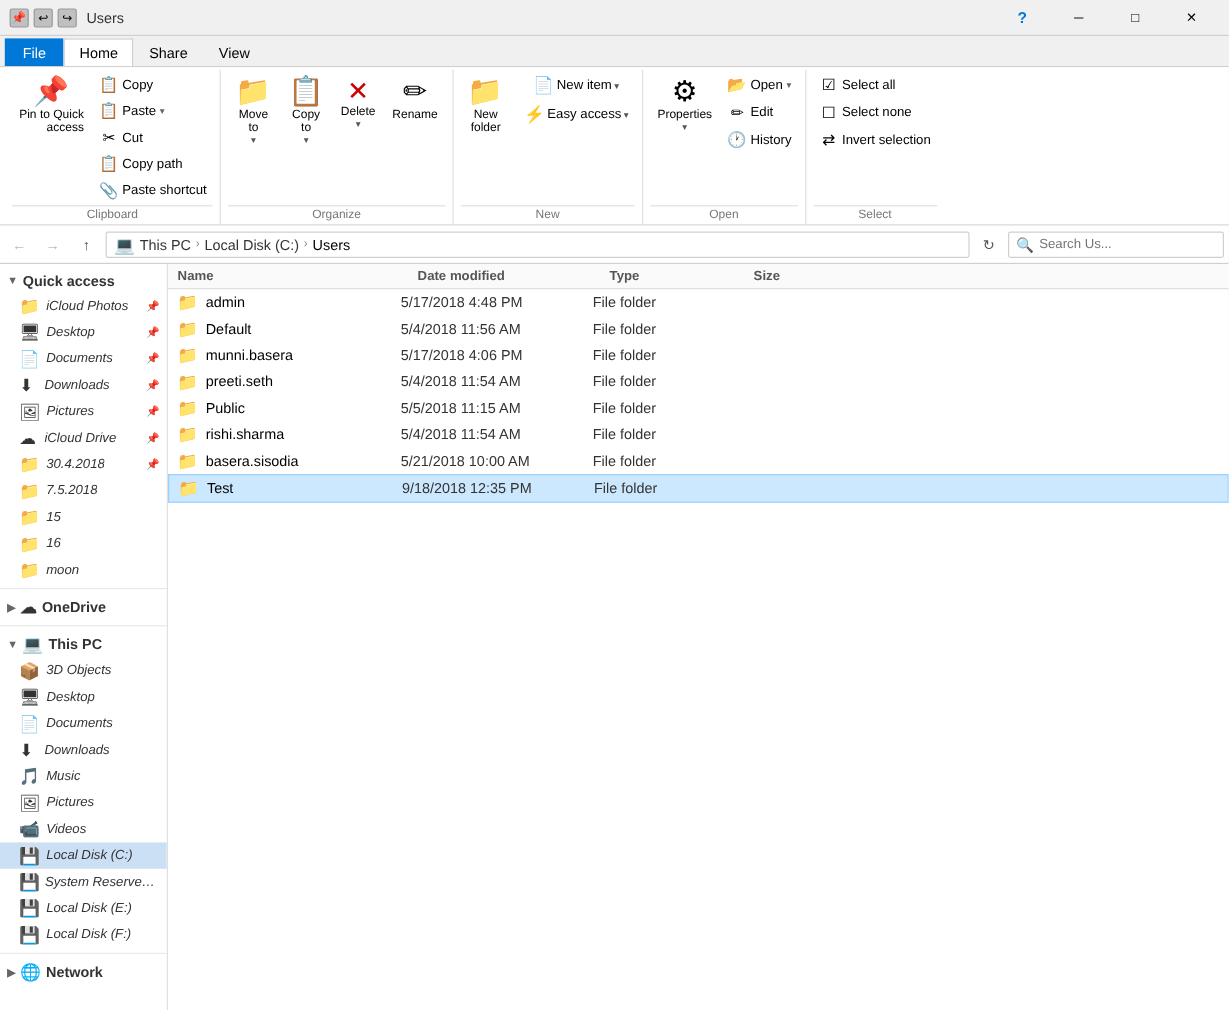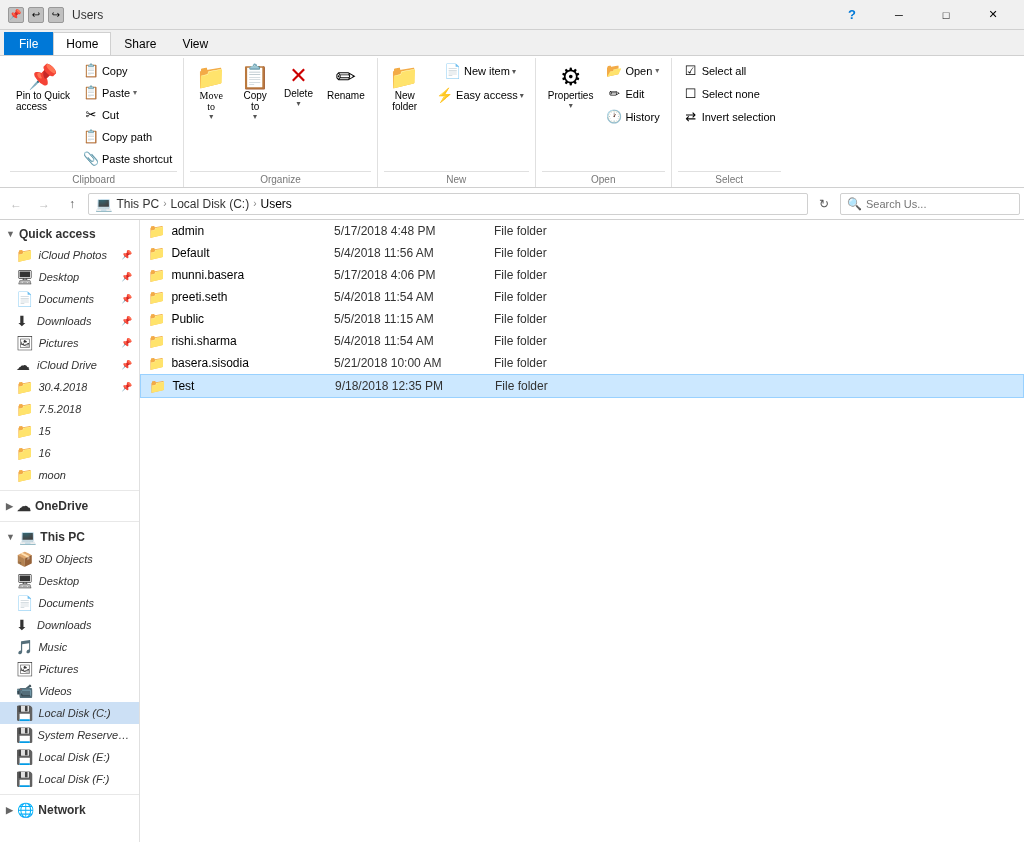--- a/index.html
+++ b/index.html
@@ -148,21 +148,21 @@
   <div class="r-tab">View</div>
 </div>
 
 <div id="ribbon-content">
 
   <div class="rg">
     <div class="rg-top">
 
       <div class="r-large-btn">
         <div class="r-large-icon">📌</div>
-        <div class="r-large-label" style="white-space:pre; text-align:left; font-size:10px;">Pin to Quick
+        <div class="r-large-label" style="white-space:pre; text-align:right; font-size:10px;">Pin to Quick
 access</div>
       </div>
       <div style="display:flex;flex-direction:column;gap:1px;">
 
         <div class="r-small-btn">
           <div class="r-small-icon">📋</div>
           <span class="r-small-label">Copy</span>
         </div>
 
         <div class="r-small-btn" style="font-size:12px;">
@@ -187,21 +187,21 @@
         </div>
       </div>
     </div>
     <div class="rg-label">Clipboard</div>
   </div>
 
   <div class="rg">
     <div class="rg-top">
       <div class="r-large-btn">
         <div class="r-large-icon">📁</div>
-        <div class="r-large-label" style="white-space:pre; text-align:center; font-size:10px;font-family:Liberation Serif, serif;">Move
+        <div class="r-large-label" style="white-space:pre; text-align:center; font-size:10px;">Move
 to</div>
         <span style="font-size:8px;color:#555;">▾</span>
       </div>
       <div class="r-large-btn">
         <div class="r-large-icon">📋</div>
         <div class="r-large-label" style="white-space:pre; text-align:center; font-size:10px;">Copy
 to</div>
         <span style="font-size:8px;color:#555;">▾</span>
       </div>
       <div class="r-large-btn">
@@ -442,20 +442,26 @@
       <div class="sidebar-header sidebar-root">
         <span class="expand-icon">▶</span>
         <span style="font-size:14px;margin-right:4px;">🌐</span>
         <span>Network</span>
       </div>
     </div>
   </div>
 
   <div id="filelist">
 
+    <div class="file-header">
+      <div class="col-name">Name</div>
+      <div class="col-date">Date modified</div>
+      <div class="col-type">Type</div>
+      <div class="col-size">Size</div>
+    </div>
 
     <div class="file-row">
       <div class="file-name">
         <span class="folder-icon">📁</span>
         <span>admin</span>
       </div>
       <div class="file-date">5/17/2018 4:48 PM</div>
       <div class="file-type">File folder</div>
       <div class="file-size"></div>
     </div>

